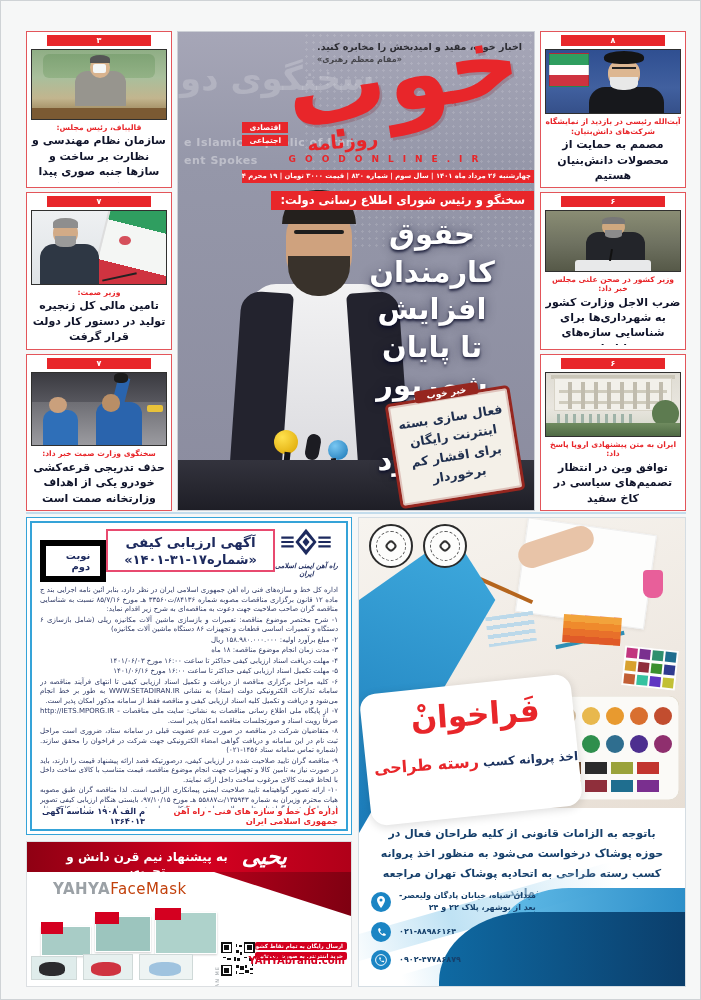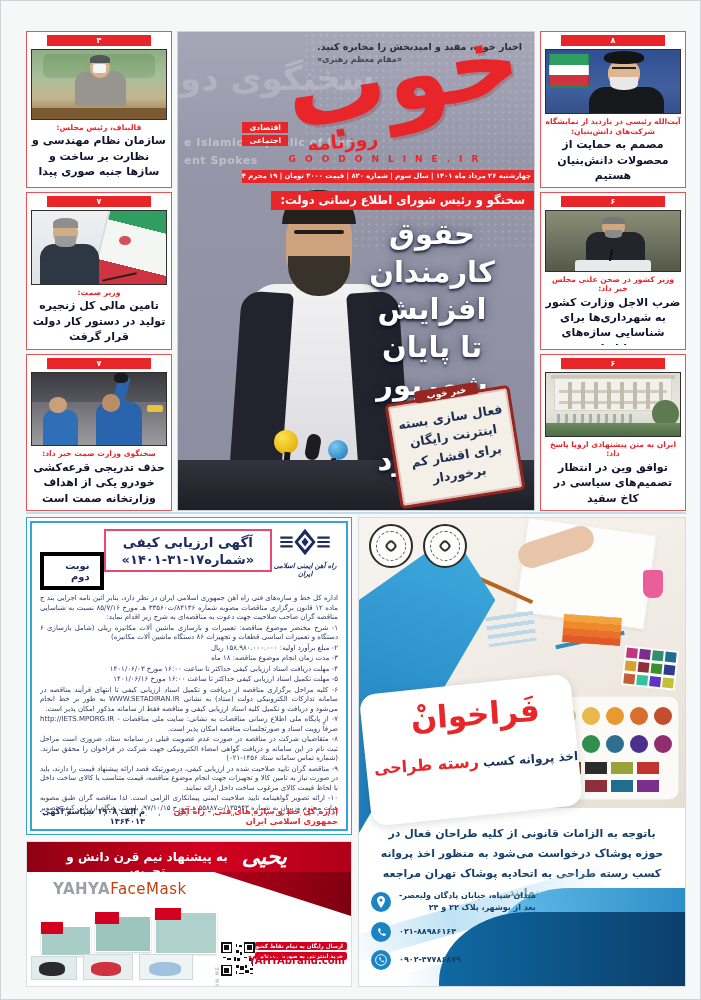--- a/index.html
+++ b/index.html
@@ -49,21 +49,21 @@
 
   
   .tender{height:318px;background:#fff;border:1px solid #35a3d8;padding:3px;}
   .tender-inner{border:2px solid #35a3d8;height:100%;padding:4px 8px 16px;position:relative;overflow:hidden;}
   .t-header{display:flex;direction:rtl;align-items:flex-start;justify-content:space-between;}
   .t-logo{width:86px;text-align:center;color:#1d2a5e;}
   .t-org{font-size:6.8px;font-style:italic;font-weight:bold;margin-top:1px;direction:rtl;}
   .t-titlebox{border:2px solid #e84a6f;padding:3px 16px;text-align:center;color:#1d2a5e;margin-top:2px;}
   .t-title{font-size:13.5px;font-weight:900;}
   .t-sub{font-size:13px;font-weight:900;margin-top:2px;direction:rtl;}
-  .t-badge{border:4px solid #000000;color:#1d2a5e;font-size:10px;font-weight:900;padding:4px 10px;margin-top:25px;}
+  .t-badge{border:6px solid #000000;color:#1d2a5e;font-size:10px;font-weight:900;padding:4px 10px;margin-top:13px;}
   .t-body{direction:rtl;text-align:justify;color:#2c3763;font-size:7px;line-height:1.36;margin-top:4px;max-height:222px;overflow:hidden;}
   .t-body p{margin:0 0 1px;}
   .t-footer{position:absolute;bottom:3px;left:8px;right:8px;display:flex;justify-content:space-between;font-weight:900;font-size:8.3px;align-items:baseline;}
   .t-footer .fid{color:#1d2a5e;direction:rtl;}
   .t-footer .forg{color:#e8262a;direction:rtl;}
 
   
   .yahya{flex:1;position:relative;background:#fff;border:1px solid #dcdfe2;overflow:hidden;}
   .yh-band{top:0;left:0;right:0;height:30px;background:linear-gradient(90deg,#8f0013,#d40020 55%,#b00019);}
   .yh-swoosh{top:30px;right:0;width:185px;height:44px;background:linear-gradient(100deg,#c3001d,#7e0011);clip-path:polygon(100% 0,100% 100%,26% 0);}

